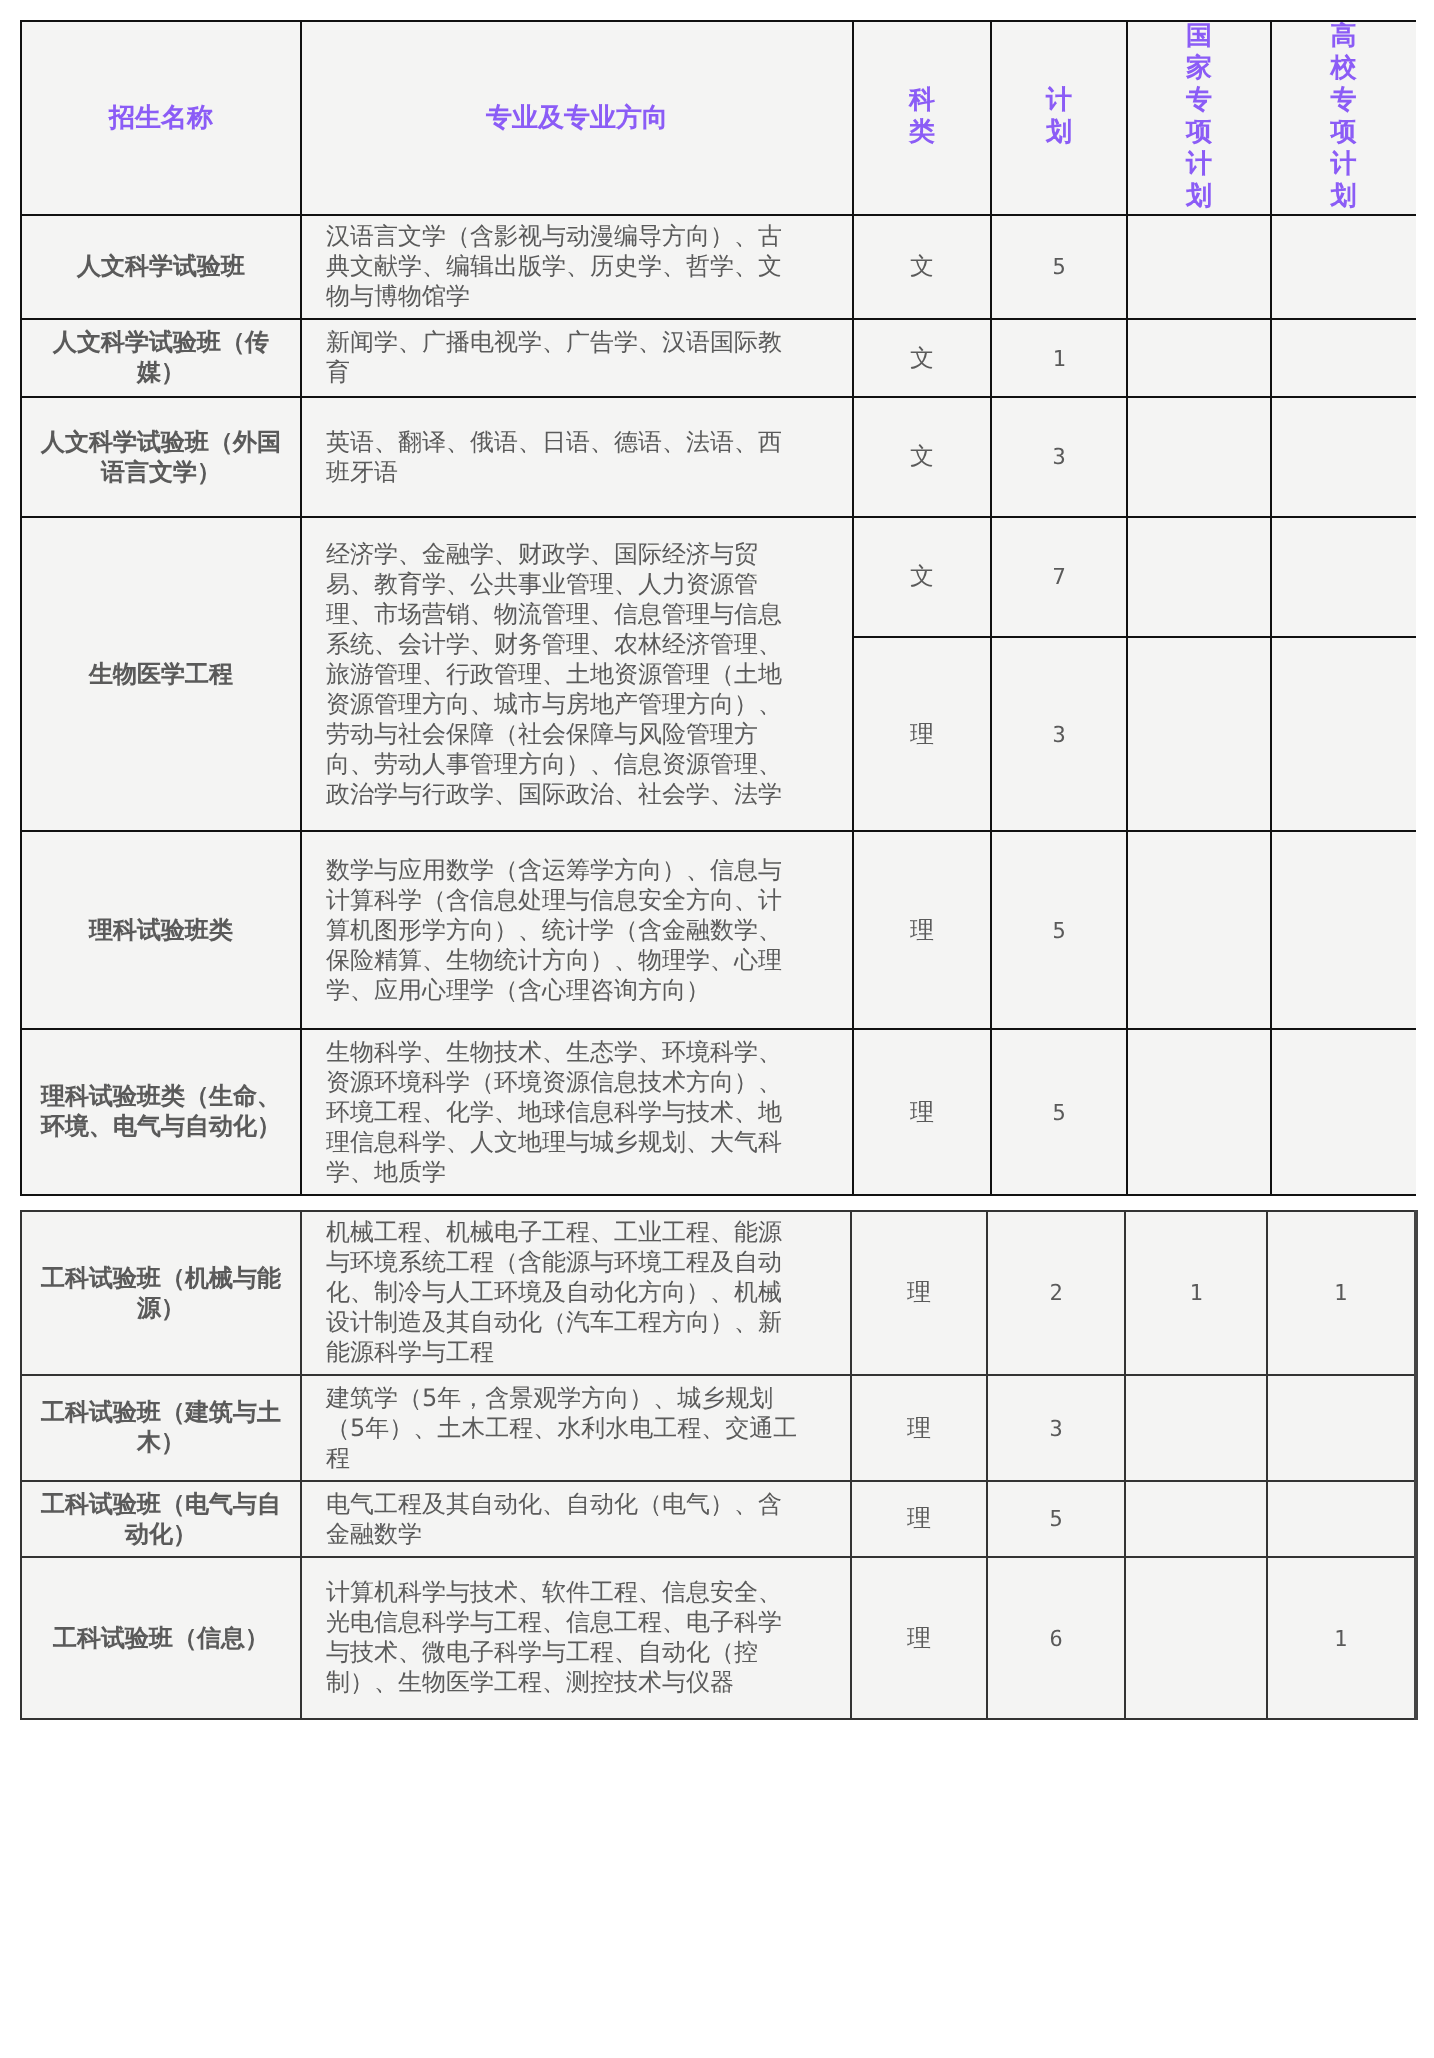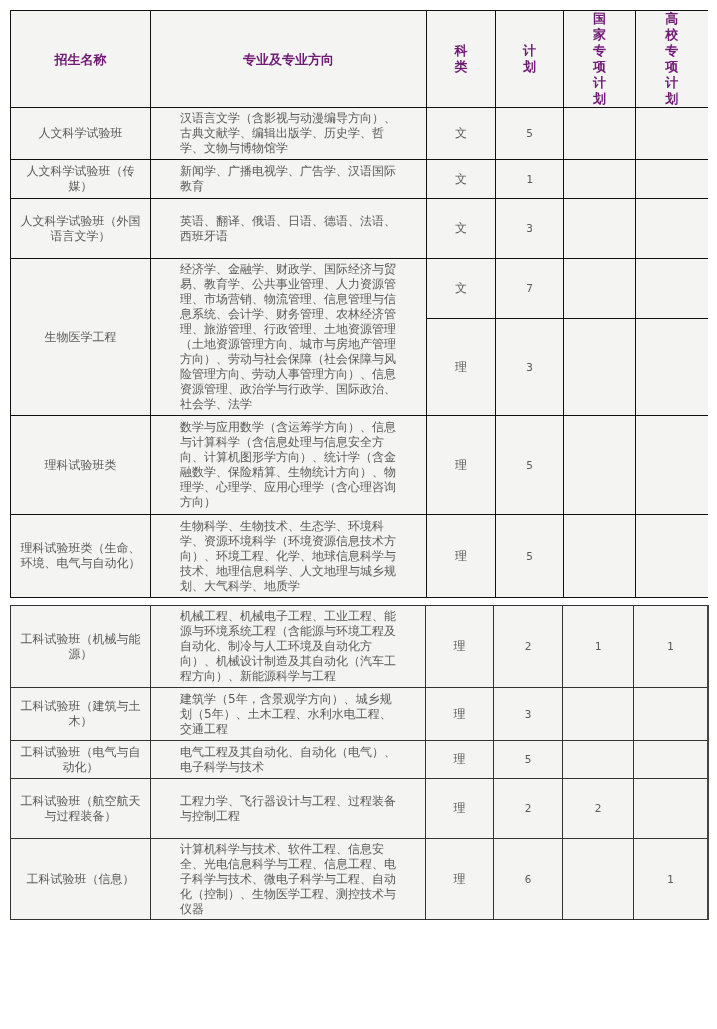--- a/index.html
+++ b/index.html
@@ -1,23 +1,23 @@
 <!DOCTYPE html>
 <html><head>
 <meta charset="utf-8">
 <style>
   html, body { margin:0; padding:0; background:#ffffff; }
   body { width:717px; height:1029px; position:relative; overflow:hidden;
          font-family:"DejaVu Sans","Liberation Sans",sans-serif; color:#555; }
   table.t { position:absolute; border-collapse:collapse; table-layout:fixed; background:#f4f4f3; }
   table.t td, table.t th { border:1.5px solid #111; padding:0; text-align:center; vertical-align:middle;
          font-size:12px; line-height:15px; color:#5a5a5a; font-weight:normal; overflow:hidden; }
-  table.t th { font-weight:bold; color:#701a75; font-size:13px; }
-  table.t td.maj { text-align:left; padding-left:29px; padding-right:24px; }
-  table.t td.name { padding:0 6px; }
+  table.t th { font-weight:bold; color:#8b5cf6; font-size:13px; }
+  table.t td.maj { text-align:left; padding-left:12px; padding-right:24px; }
+  table.t td.name { padding:0 6px;font-weight:bold; }
   #upper { left:10px; top:10px; width:697px; }
   #lower { left:10px; top:605px; width:697px; }
   #upper tr > *:last-child { border-right:none; }
   #upper tr:first-child > * { border-top:1.5px solid #111; }
   table.t td.num { font-family:"DejaVu Sans Mono","Liberation Mono",monospace; font-size:11px; }
   .vert { display:block; width:14px; margin:0 auto; line-height:16px; word-break:break-all; }
   #lower td, #lower th { border-color:#333;margin-left:28px; }
   #lower { border-left:1.5px solid #888; border-right:2px solid #444; }
 </style>
 </head>
@@ -127,32 +127,24 @@
   <tr style="height:53px">
     <td class="name">工科试验班（建筑与土木）</td>
     <td class="maj">建筑学（5年，含景观学方向）、城乡规划（5年）、土木工程、水利水电工程、交通工程</td>
     <td>理</td>
     <td class="num">3</td>
     <td class="num"></td>
     <td class="num"></td>
   </tr>
   <tr style="height:38px">
     <td class="name">工科试验班（电气与自动化）</td>
-    <td class="maj">电气工程及其自动化、自动化（电气）、电子科学与技术</td>
+    <td class="maj">电气工程及其自动化、自动化（电气）、含金融数学</td>
     <td>理</td>
     <td class="num">5</td>
     <td class="num"></td>
-    <td class="num"></td>
-  </tr>
-  <tr style="height:60px">
-    <td class="name">工科试验班（航空航天与过程装备）</td>
-    <td class="maj">工程力学、飞行器设计与工程、过程装备与控制工程</td>
-    <td>理</td>
-    <td class="num">2</td>
-    <td class="num">2</td>
     <td class="num"></td>
   </tr>
   <tr style="height:81px">
     <td class="name">工科试验班（信息）</td>
     <td class="maj">计算机科学与技术、软件工程、信息安全、光电信息科学与工程、信息工程、电子科学与技术、微电子科学与工程、自动化（控制）、生物医学工程、测控技术与仪器</td>
     <td>理</td>
     <td class="num">6</td>
     <td class="num"></td>
     <td class="num">1</td>
   </tr>

